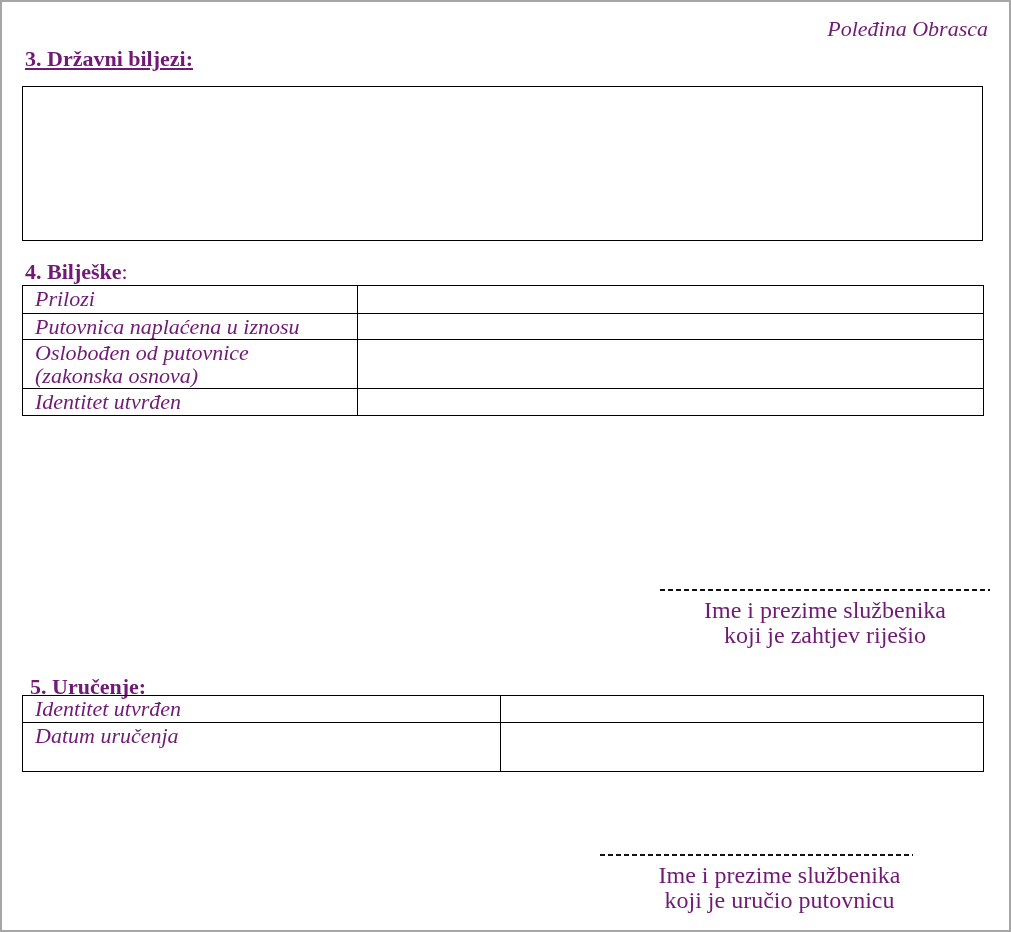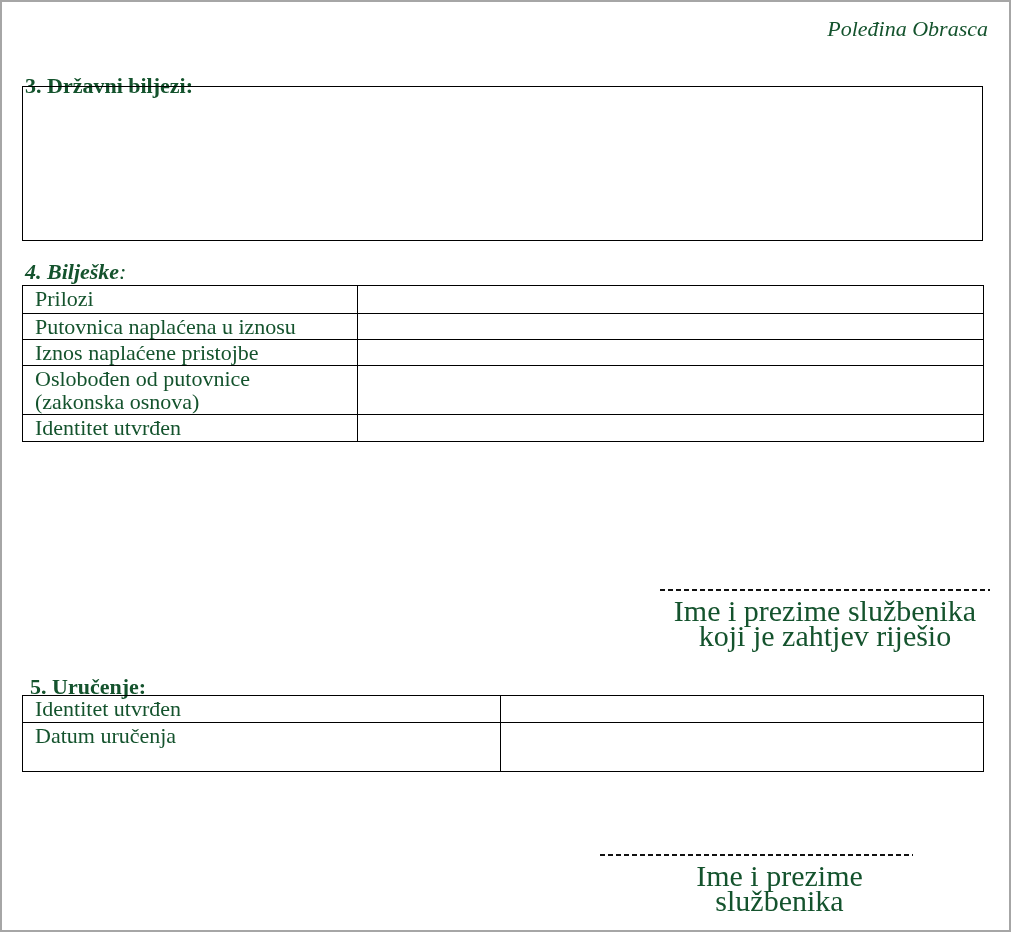--- a/index.html
+++ b/index.html
@@ -8,21 +8,21 @@
     background: #ffffff;
   }
   .page {
     position: relative;
     width: 1011px;
     height: 932px;
     box-sizing: border-box;
     background: #ffffff;
     border: 2px solid #a6a6a6;
     font-family: "Liberation Serif", "DejaVu Serif", serif;
-    color: #14532d;
+    color: #701a75;
     overflow: hidden;
   }
   .abs { position: absolute; }
   .corner-note {
     top: 14px;
     right: 21px;
     font-style: italic;
     font-size: 22px;
   }
   .heading {
@@ -39,20 +39,21 @@
     width: 961px;
     height: 155px;
     border: 1px solid #000000;
     box-sizing: border-box;
   }
 
   table.form-table {
     position: absolute;
     border-collapse: collapse;
     table-layout: fixed;
+    font-style: italic;
   }
   table.form-table td {
     border: 1px solid #000000;
     font-size: 22px;
     line-height: 23px;
     padding: 1px 4px 1px 12px;
     vertical-align: top;
     overflow: hidden;
   }
   .s4-table { left: 20px; top: 283px; width: 961px; }
@@ -60,63 +61,59 @@
   .s4-table col.c2 { width: 626px; }
   .s5-table { left: 20px; top: 693px; width: 961px; }
   .s5-table col.c1 { width: 478px; }
   .s5-table col.c2 { width: 483px; }
 
   .dashes {
     height: 2px;
     background: repeating-linear-gradient(90deg, #111111 0px, #111111 5px, transparent 5px, transparent 8px);
   }
   .sig-block {
-    font-size: 30px;
+    font-size: 24px;
     line-height: 25px;
   }
   .sig-block .sig-text { margin-top: 7px; }
   .center { text-align: center; }
 
   .officer-resolved { left: 658px; top: 587px; width: 330px; }
   .sig-left  { left: 23px;  top: 852px; width: 310px; }
   .sig-left .sig-text { padding-left: 14px; }
   .sig-right { left: 598px; top: 852px; width: 313px; }
   .sig-right .sig-text-wrap { margin-left: 46px; }
 </style>
 </head>
 <body>
 
 <div class="page">
 
   <div class="abs corner-note">Poleđina Obrasca</div>
 
-  <div class="abs heading" style="left:23px; top:72px;">3. Državni biljezi:</div>
+  <div class="abs heading" style="left:23px; top:45px;text-decoration:underline;">3. Državni biljezi:</div>
 
   <div class="abs stamps-box"></div>
 
-  <div class="abs heading" style="left:23px; top:258px;font-style:italic;">
+  <div class="abs heading" style="left:23px; top:258px;">
     <span>4. Bilješke</span><span class="colon-normal">:</span>
   </div>
 
   <table class="form-table s4-table">
     <colgroup>
         <col class="c1">
         <col class="c2">
       </colgroup>
     <tbody>
         <tr>
       <td style="height:25px;">Prilozi</td>
       <td></td>
     </tr>
     <tr>
       <td style="height:23px;">Putovnica naplaćena u iznosu</td>
-      <td></td>
-    </tr>
-    <tr>
-      <td style="height:22px;">Iznos naplaćene pristojbe</td>
       <td></td>
     </tr>
     <tr>
       <td style="height:44px;">
         <span style="display:block;">Oslobođen od putovnice</span>
         <span style="display:block;">(zakonska osnova)</span>
       </td>
       <td></td>
     </tr>
     <tr>
@@ -149,16 +146,17 @@
       <td></td>
     </tr>
   </tbody>
     </table>
 
 
   <div class="abs sig-block sig-right">
     <div class="dashes"></div>
     <div class="sig-text-wrap center">
       <div class="sig-text">Ime i prezime službenika</div>
+      <div>koji je uručio putovnicu</div>
     </div>
   </div>
 
 </div>
 
 </body></html>

